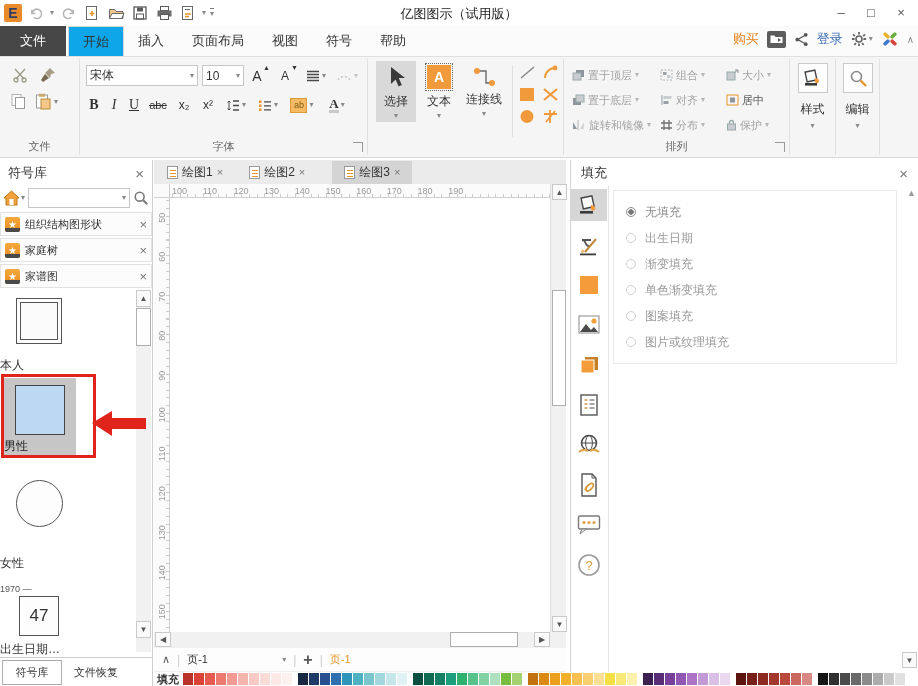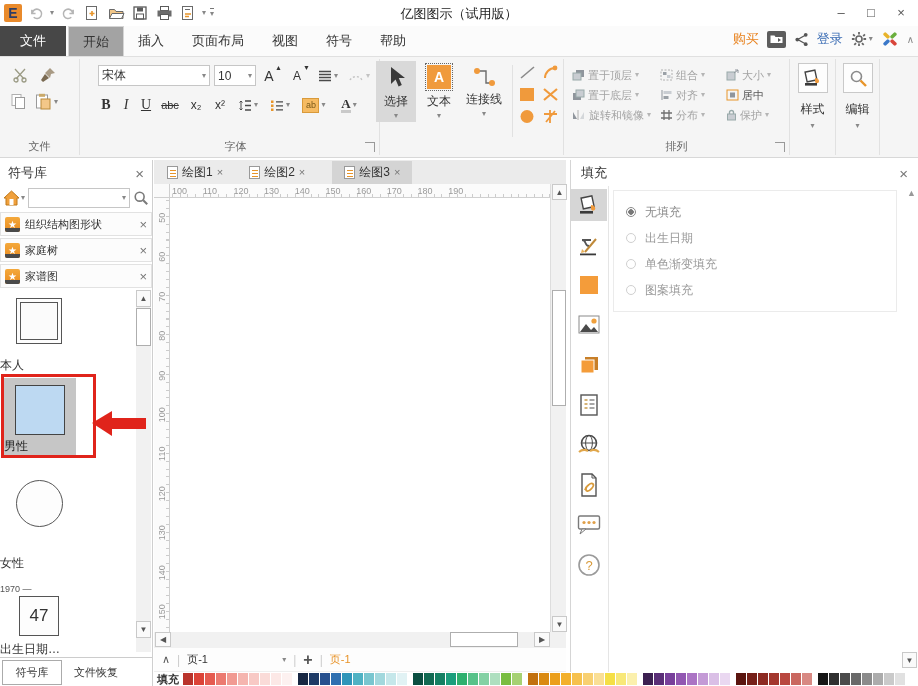--- a/index.html
+++ b/index.html
@@ -17,21 +17,21 @@
 .qbtn{width:20px;height:20px;display:flex;align-items:center;justify-content:center}
 .logo{width:18px;height:18px;background:#e98a2b;color:#2d3e66;font-weight:bold;font-size:14px;
       display:flex;align-items:center;justify-content:center;border-radius:2px}
 .wttl{position:absolute;left:0;top:5px;width:918px;text-align:center;font-size:13px;color:#222}
 .wc{position:absolute;right:2px;top:0;height:26px;display:flex}
 .wcb{width:30px;height:24px;display:flex;align-items:center;justify-content:center;color:#555;font-size:13px}
 
 .mbar{position:absolute;left:0;top:26px;width:918px;height:30px;background:#fbfbfb}
 .mtab{height:30px;padding:0 14px;display:flex;align-items:center;font-size:13px;color:#333}
 .mtab.dark{background:#474747;color:#fff;padding:0 20px}
-.mtab.act{background:#a3a3a3;border:1px solid #d5d5d5;border-bottom:none}
+.mtab.act{background:#0ea5e9;border:1px solid #d5d5d5;border-bottom:none}
 .mright{position:absolute;right:4px;top:30px;display:flex;align-items:center;gap:8px}
 
 .ribbon{position:absolute;left:0;top:56px;width:918px;height:102px;background:#f5f5f5;
         border-top:1px solid #e0e0e0;border-bottom:1px solid #d8d8d8}
 .rg{position:absolute;top:2px;height:96px;border-right:1px solid #e1e1e1}
 .rgl{position:absolute;bottom:1px;left:0;width:100%;text-align:center;font-size:11px;color:#666}
 .launcher{position:absolute;bottom:3px;right:4px;width:10px;height:10px;border-left:1px solid #999;
           border-bottom:1px solid #999;transform:rotate(180deg)}
 .combo{height:21px;background:#fff;border:1px solid #c6c6c6;display:flex;align-items:center;
        padding:0 3px;font-size:12px;color:#333;justify-content:space-between}
@@ -208,21 +208,21 @@
               <rect x="1.5" y="2" width="11" height="13" fill="#fff" stroke="#9a9a9a"></rect>
               <rect x="4" y="0.8" width="6" height="3" fill="#c9a96a"></rect>
               <rect x="6" y="6" width="9" height="10" fill="#f3c788" stroke="#b98a3a"></rect>
             </svg>
           <span class="dd">▾</span>
         </span>
       </div>
       <div class="rgl">文件</div>
     </div>
 
-    <div class="rg" style="left:92px;width:288px">
+    <div class="rg" style="left:80px;width:288px">
       <div class="flex" style="gap:4px;padding:6px 0 0 6px">
         <div class="combo" style="width:112px">
           <span>宋体</span>
             <span class="dd">▾</span>
         </div>
         <div class="combo" style="width:42px">
           <span>10</span>
             <span class="dd">▾</span>
         </div>
         <span class="fbtn" style="font-size:14px;position:relative">
@@ -338,21 +338,21 @@
           <span>
               <svg width="17" height="15" viewBox="0 0 17 15">
                 <path d="M8 1v13M2 5h13M13 2L4 13" stroke="#f09a3c" stroke-width="1.8" fill="none"></path>
               </svg>
             </span>
         </div>
       </div>
     </div>
 
     <div class="rg" style="left:564px;width:226px">
-      <div style="padding:6px 0 0 8px;display:grid;grid-template-columns:88px 66px 64px;">
+      <div style="padding:6px 0 0 8px;display:grid;grid-template-columns:88px 66px 64px;row-gap:5px">
         <span class="arr-item">
           <svg width="13" height="12" viewBox="0 0 13 12">
               <rect x="4" y="1" width="8" height="7" fill="#8f959c"></rect>
               <rect x="1" y="4" width="8" height="7" fill="#c9cdd2" stroke="#9aa"></rect>
             </svg>
           <span>置于顶层</span>
             <span class="dd" style="color:#b5b5b5">▾</span>
         </span>
         <span class="arr-item">
           <svg width="13" height="12" viewBox="0 0 13 12">
@@ -692,25 +692,33 @@
       <div class="fopt">
         <span class="rad sel"></span>
         <span class="foptl" style="color:#8a8a8a">无填充</span>
       </div>
       <div class="fopt">
         <span class="rad"></span>
         <span class="foptl">出生日期</span>
       </div>
       <div class="fopt">
         <span class="rad"></span>
+        <span class="foptl">渐变填充</span>
+      </div>
+      <div class="fopt">
+        <span class="rad"></span>
         <span class="foptl">单色渐变填充</span>
       </div>
       <div class="fopt">
         <span class="rad"></span>
         <span class="foptl">图案填充</span>
+      </div>
+      <div class="fopt">
+        <span class="rad"></span>
+        <span class="foptl">图片或纹理填充</span>
       </div>
     </div>
 
     <div class="abs" style="right:2px;top:28px;color:#999;font-size:9px">▲</div>
     <div class="abs scrbtn" style="right:1px;bottom:4px;width:15px;height:16px">▼</div>
   </div>
 
   <div class="abs flex" style="left:154px;top:672px;width:764px;height:14px;background:#fff;overflow:hidden">
     <span style="font-size:11px;font-weight:bold;padding:0 4px 0 3px;flex:none">填充</span>
     <div class="flex" style="height:12px">

